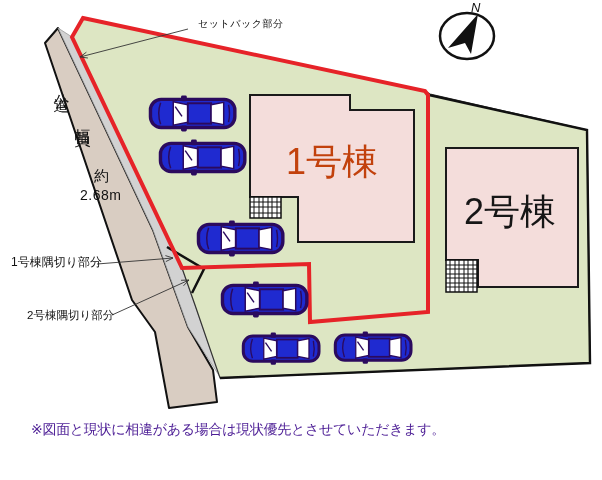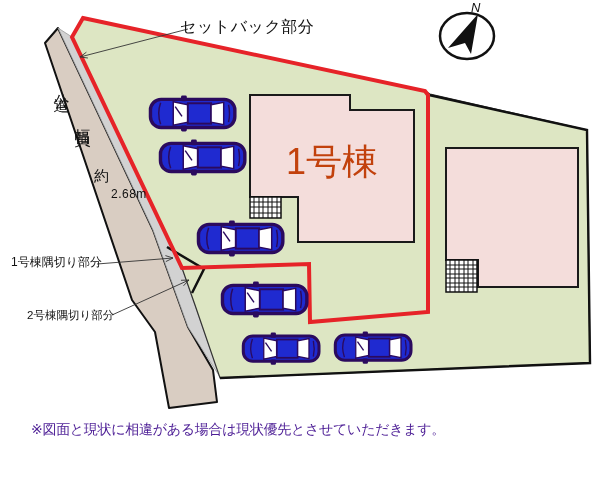--- a/index.html
+++ b/index.html
@@ -2,27 +2,27 @@
 <html><head>
 <meta charset="utf-8">
 <style>
   html,body{margin:0;padding:0;background:#fff;}
   .stage{
     position:relative;width:602px;height:480px;background:#ffffff;overflow:hidden;
     font-family:"Liberation Sans","DejaVu Sans",sans-serif;
   }
   .stage svg{position:absolute;left:0;top:0;}
   .lbl{position:absolute;color:#111;white-space:nowrap;line-height:1.1;}
-  .lbl-setback{left:180px;top:18px;font-size:16px;letter-spacing:0.5px;}
+  .lbl-setback{left:198px;top:18px;font-size:10px;letter-spacing:0.5px;}
   .lbl-corner1{left:11px;top:256px;font-size:12px;}
   .lbl-corner2{left:27px;top:309px;font-size:11.5px;text-align:center;}
   .lbl-road-name{left:53px;top:81px;font-size:16px;writing-mode:vertical-rl;letter-spacing:4px;}
   .lbl-road-width{left:74px;top:116px;font-size:16px;writing-mode:vertical-rl;letter-spacing:4px;}
   .lbl-road-approx{left:94px;top:168px;font-size:15px;}
-  .lbl-road-value{left:111px;top:188px;font-size:12px;letter-spacing:0.5px;}
+  .lbl-road-value{left:80px;top:188px;font-size:14px;letter-spacing:0.5px;}
   .lbl-b1{left:286px;top:142px;font-size:36px;color:#c2410c;}
   .lbl-b2{left:464px;top:192px;font-size:36px;color:#161616;}
   .watermark{
     left:128px;top:220px;font-size:33px;font-weight:bold;letter-spacing:0.5px;
     color:rgba(125,125,125,0.75);text-shadow:1px 1px 0 rgba(255,255,255,0.4);
   }
   .disclaimer{left:31px;top:422px;font-size:14px;letter-spacing:-0.3px;color:#4c1d95;}
 </style>
 </head>
 <body>
@@ -100,15 +100,16 @@
   <div class="lbl lbl-setback">セットバック部分</div>
   <div class="lbl lbl-corner1">1号棟隅切り部分</div>
   <div class="lbl lbl-corner2">2号棟隅切り部分</div>
 
   <div class="lbl lbl-road-name">公道</div>
   <div class="lbl lbl-road-width">幅員</div>
   <div class="lbl lbl-road-approx">約</div>
   <div class="lbl lbl-road-value">2.68m</div>
 
   <div class="lbl lbl-b1">1号棟</div>
+  <div class="lbl lbl-b2">2号棟</div>
 
   <div class="lbl disclaimer">※図面と現状に相違がある場合は現状優先とさせていただきます。</div>
 </div>
 
 </body></html>

